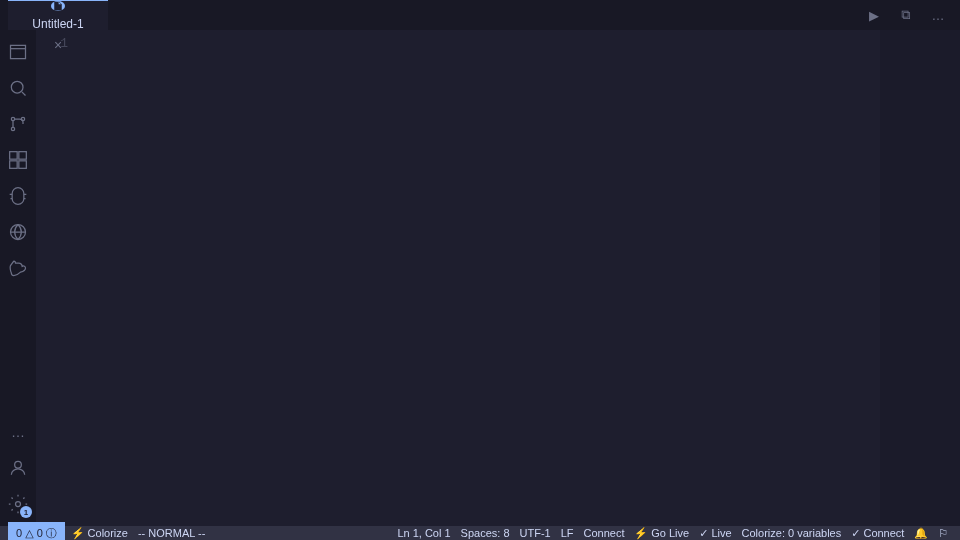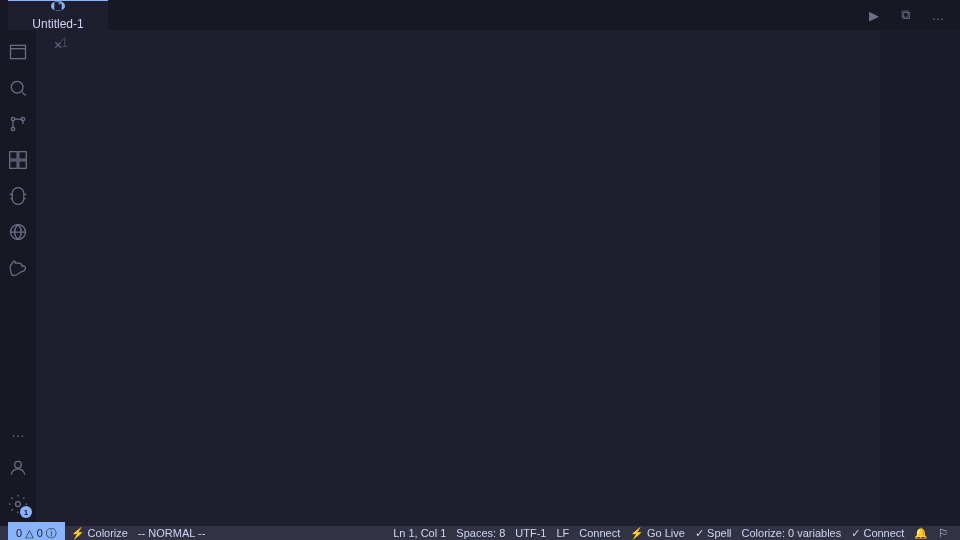--- a/index.html
+++ b/index.html
@@ -352,21 +352,21 @@
     </div>
     <div class="status-item">
       <span>Connect</span>
     </div>
     <div class="status-item">
       <span>⚡</span>
       <span>Go Live</span>
     </div>
     <div class="status-item">
       <span>✓</span>
-      <span>Spell</span>
+      <span>Live</span>
     </div>
     <div class="status-item">
       <span>Colorize: 0 variables</span>
     </div>
     <div class="status-item">
       <span>✓</span>
       <span>Connect</span>
     </div>
     <div class="status-item">
       <span>🔔</span>

